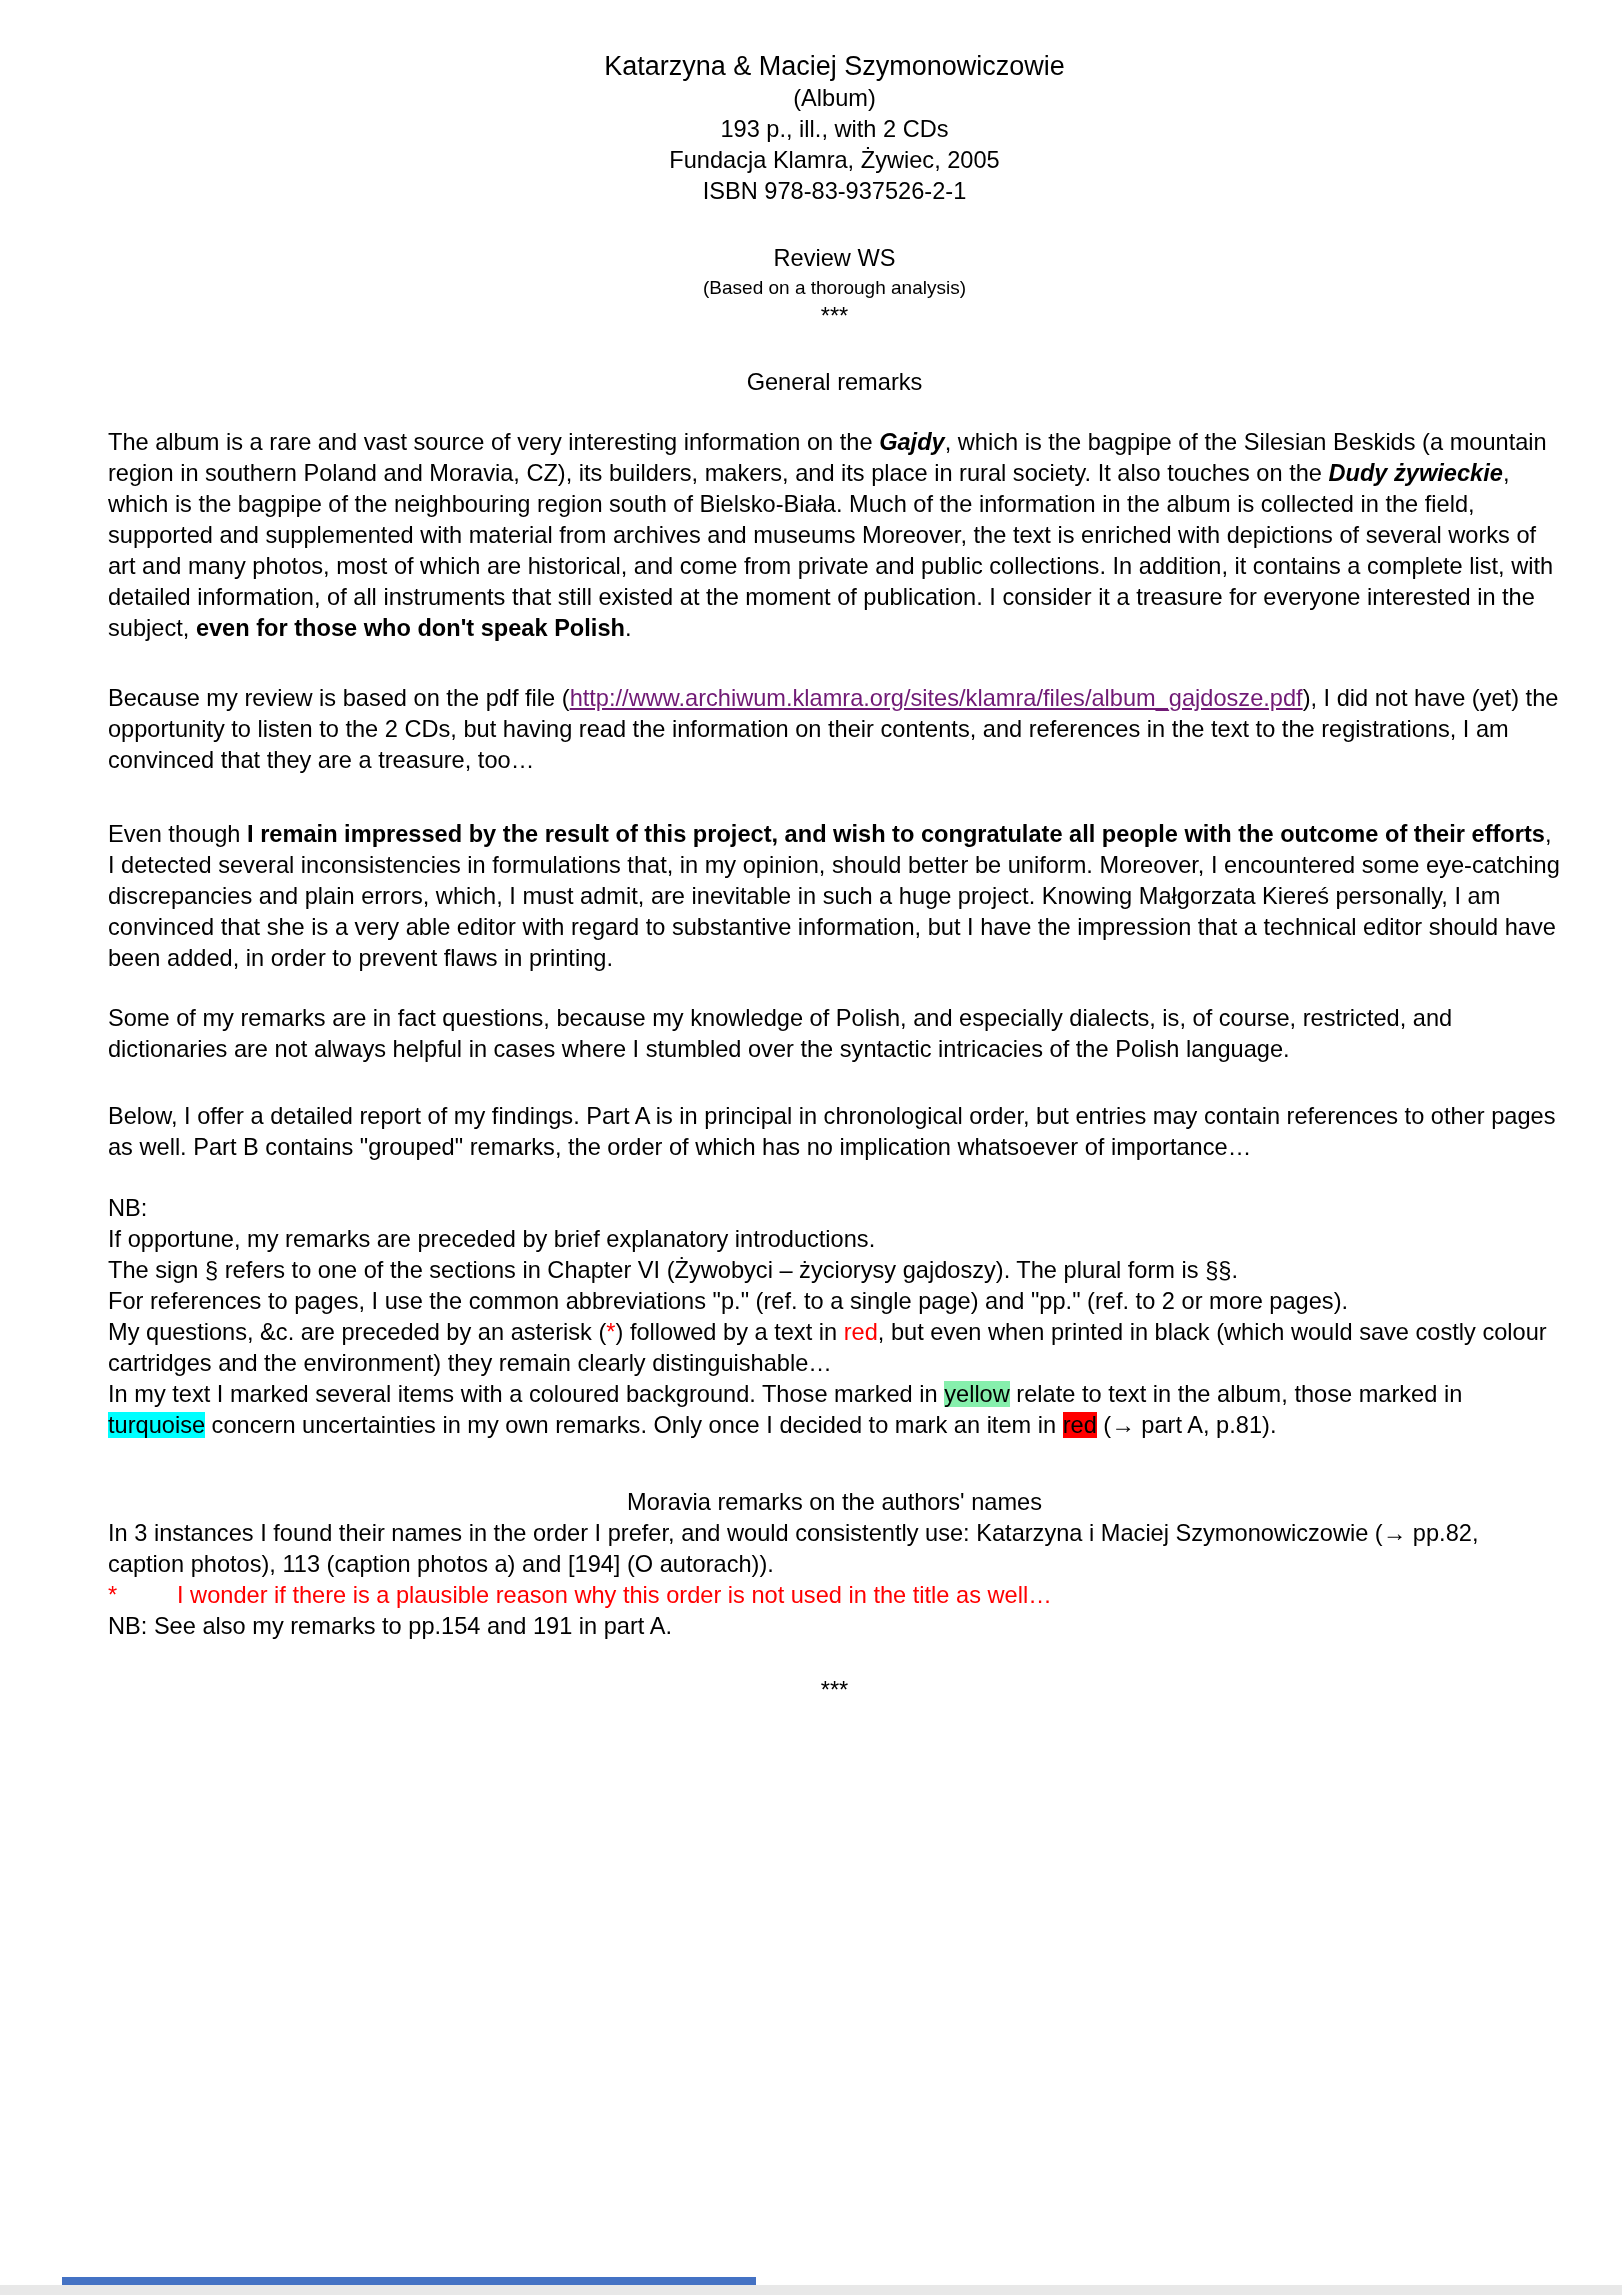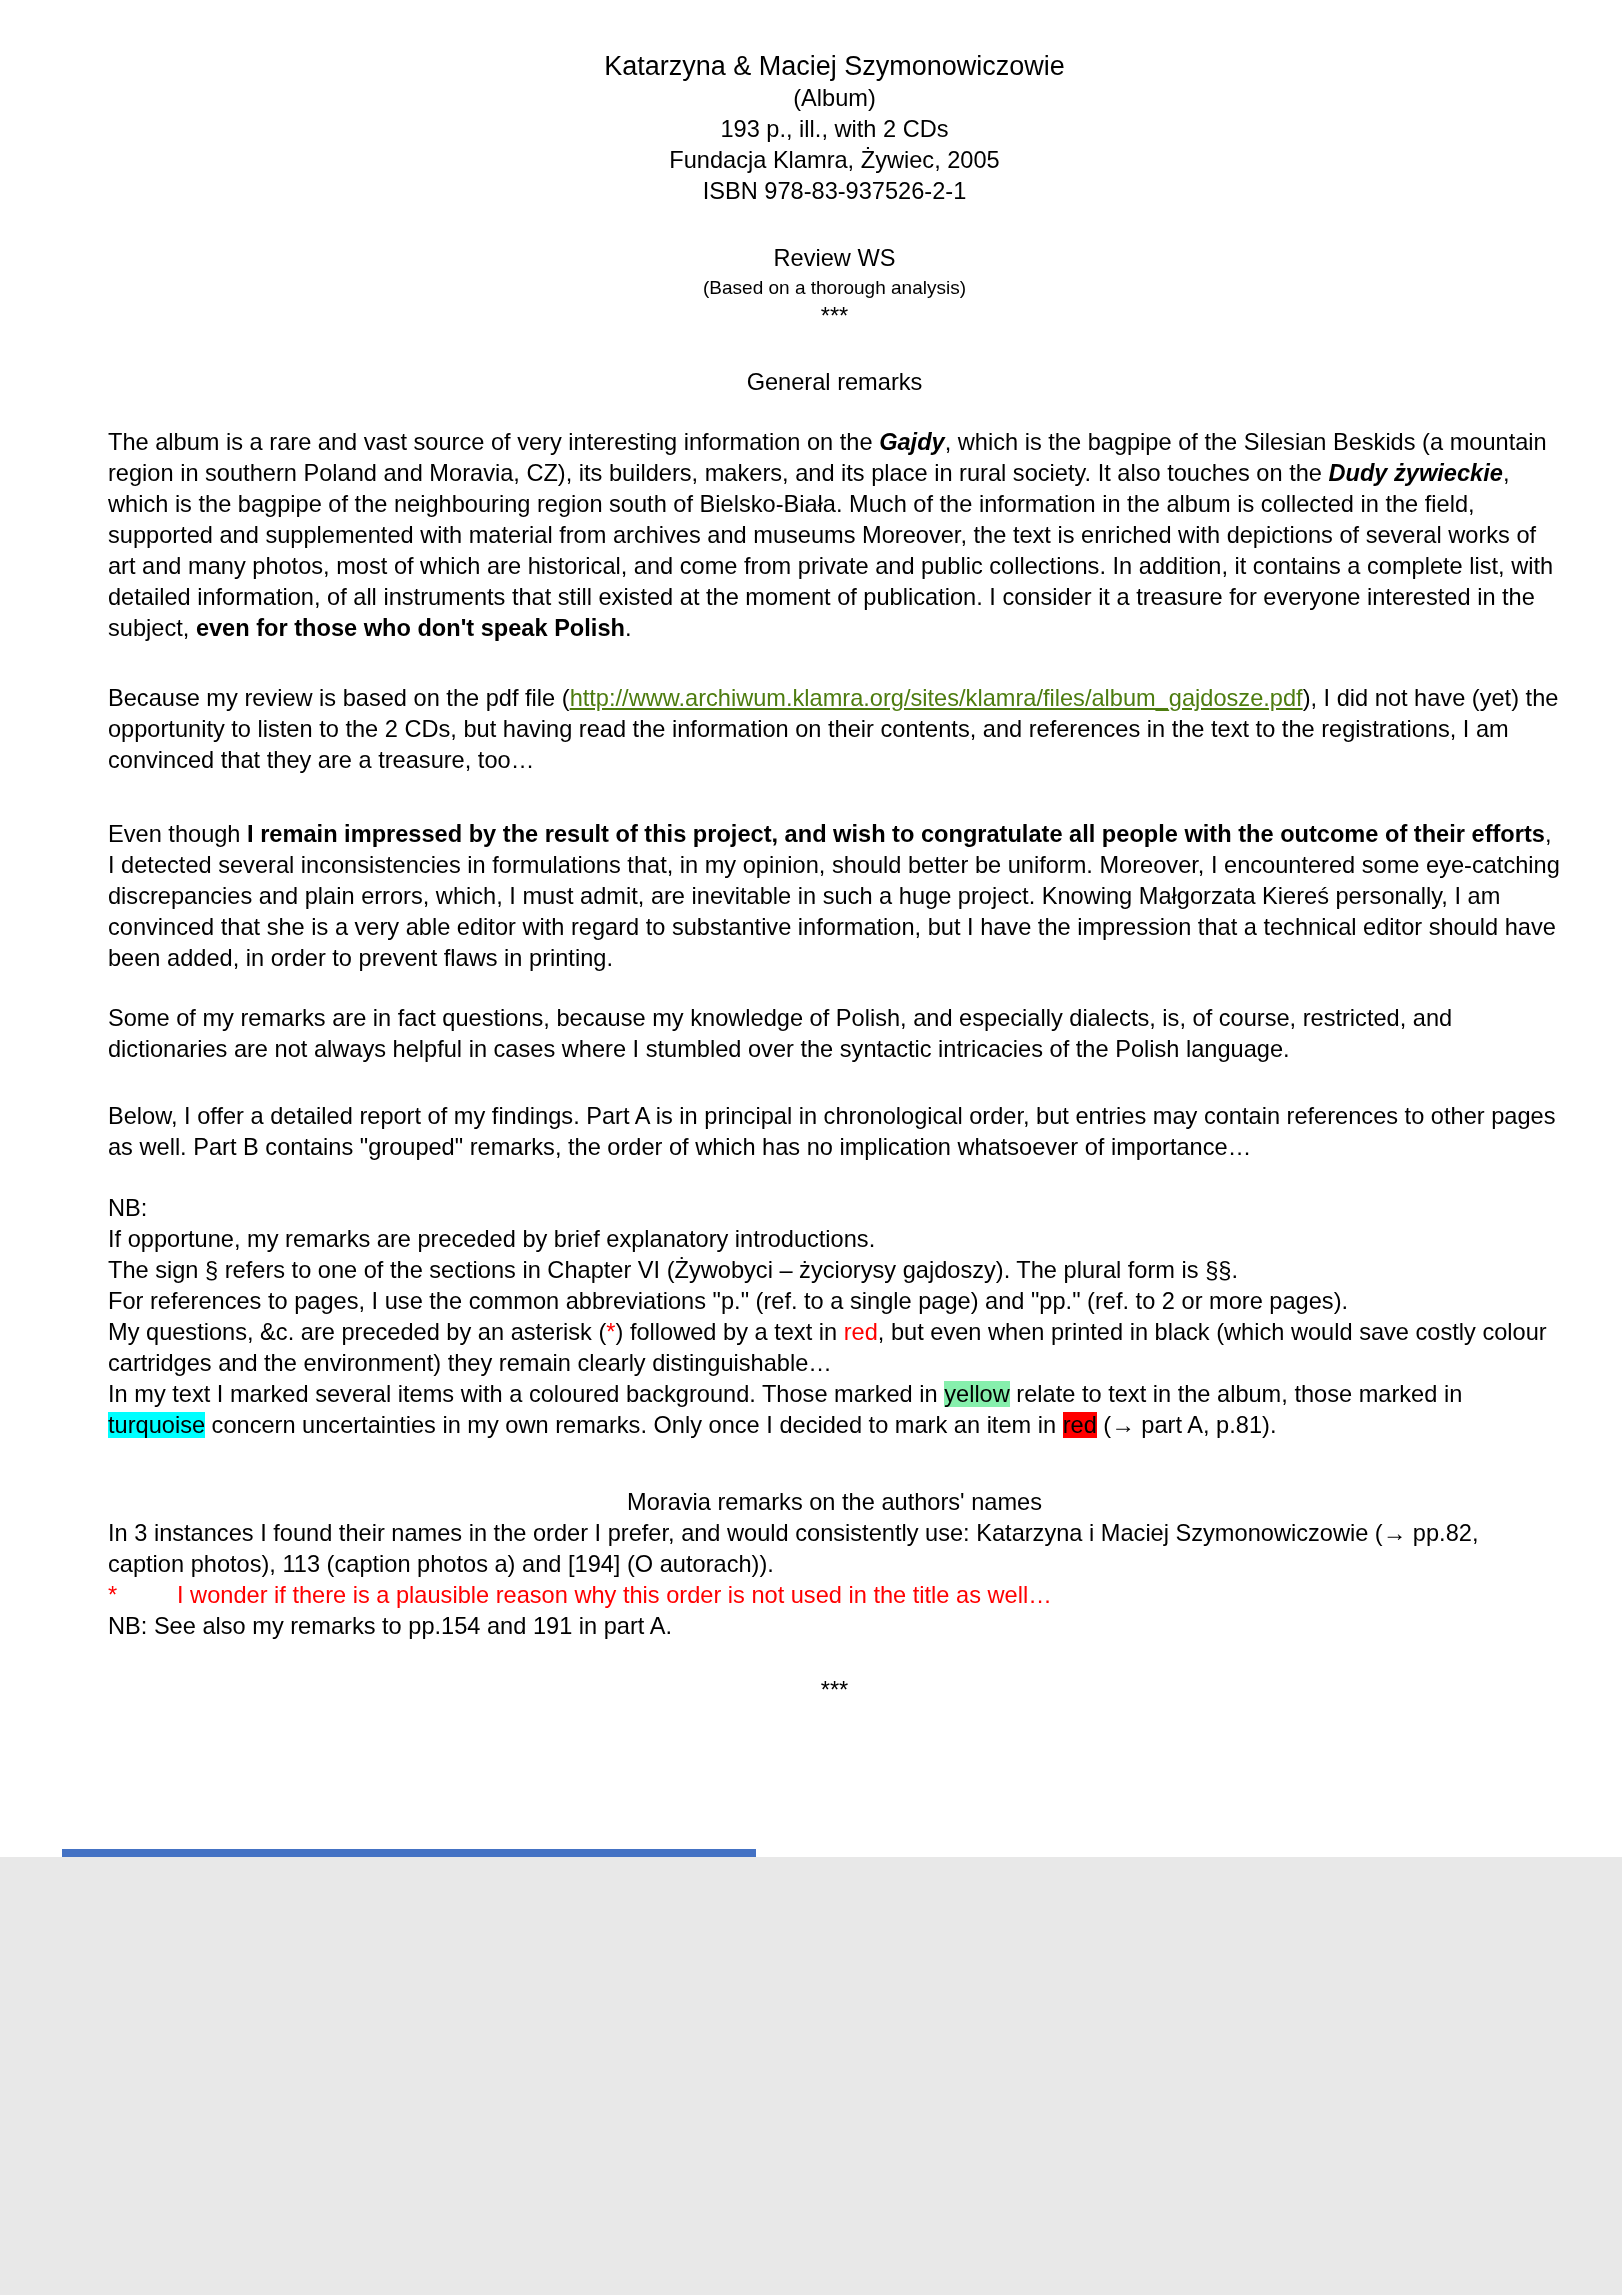--- a/index.html
+++ b/index.html
@@ -1,19 +1,19 @@
 <!DOCTYPE html>
 <html style="font-size:10.5px"><head>
 <meta charset="utf-8">
 <style>
   html,body{margin:0;padding:0;background:#e8e8e8;}
   .page{
     position:relative;
     width:1623px;
-    height:1857px;
+    height:2285px;
     margin:0 auto;
     background:#ffffff;
     font-family:"Liberation Sans", sans-serif;
     font-size:23.6px;
     line-height:31px;
     color:#000000;
     overflow:hidden;
   }
   .content{padding:49px 62px 0 108px;}
   .centered{text-align:center;}
@@ -25,21 +25,21 @@
   .gap45{margin-top:29.4px;}
   .gap50{margin-top:33px;}
   .gap55{margin-top:36px;}
   .gap60{margin-top:39px;}
   .gap65{margin-top:43px;}
   .gap70{margin-top:46px;}
   
   .seg-bold{font-weight:bold;}
   .seg-bi{font-weight:bold;font-style:italic;}
   .seg-red{color:#FF0000;}
-  .seg-link{color:#4d7c0f;text-decoration:underline;cursor:pointer;}
+  .seg-link{color:#701a75;text-decoration:underline;cursor:pointer;}
   .seg-hl-yellow{background:#86efac;}
   .seg-hl-cyan{background:#00FFFF;}
   .seg-hl-red{background:#FF0000;}
   .seg-tab{display:inline-block;width:69px;}
   .bottom-bar{
     position:absolute;
     left:62px;
     bottom:0;
     width:694px;
     height:7.9px;

